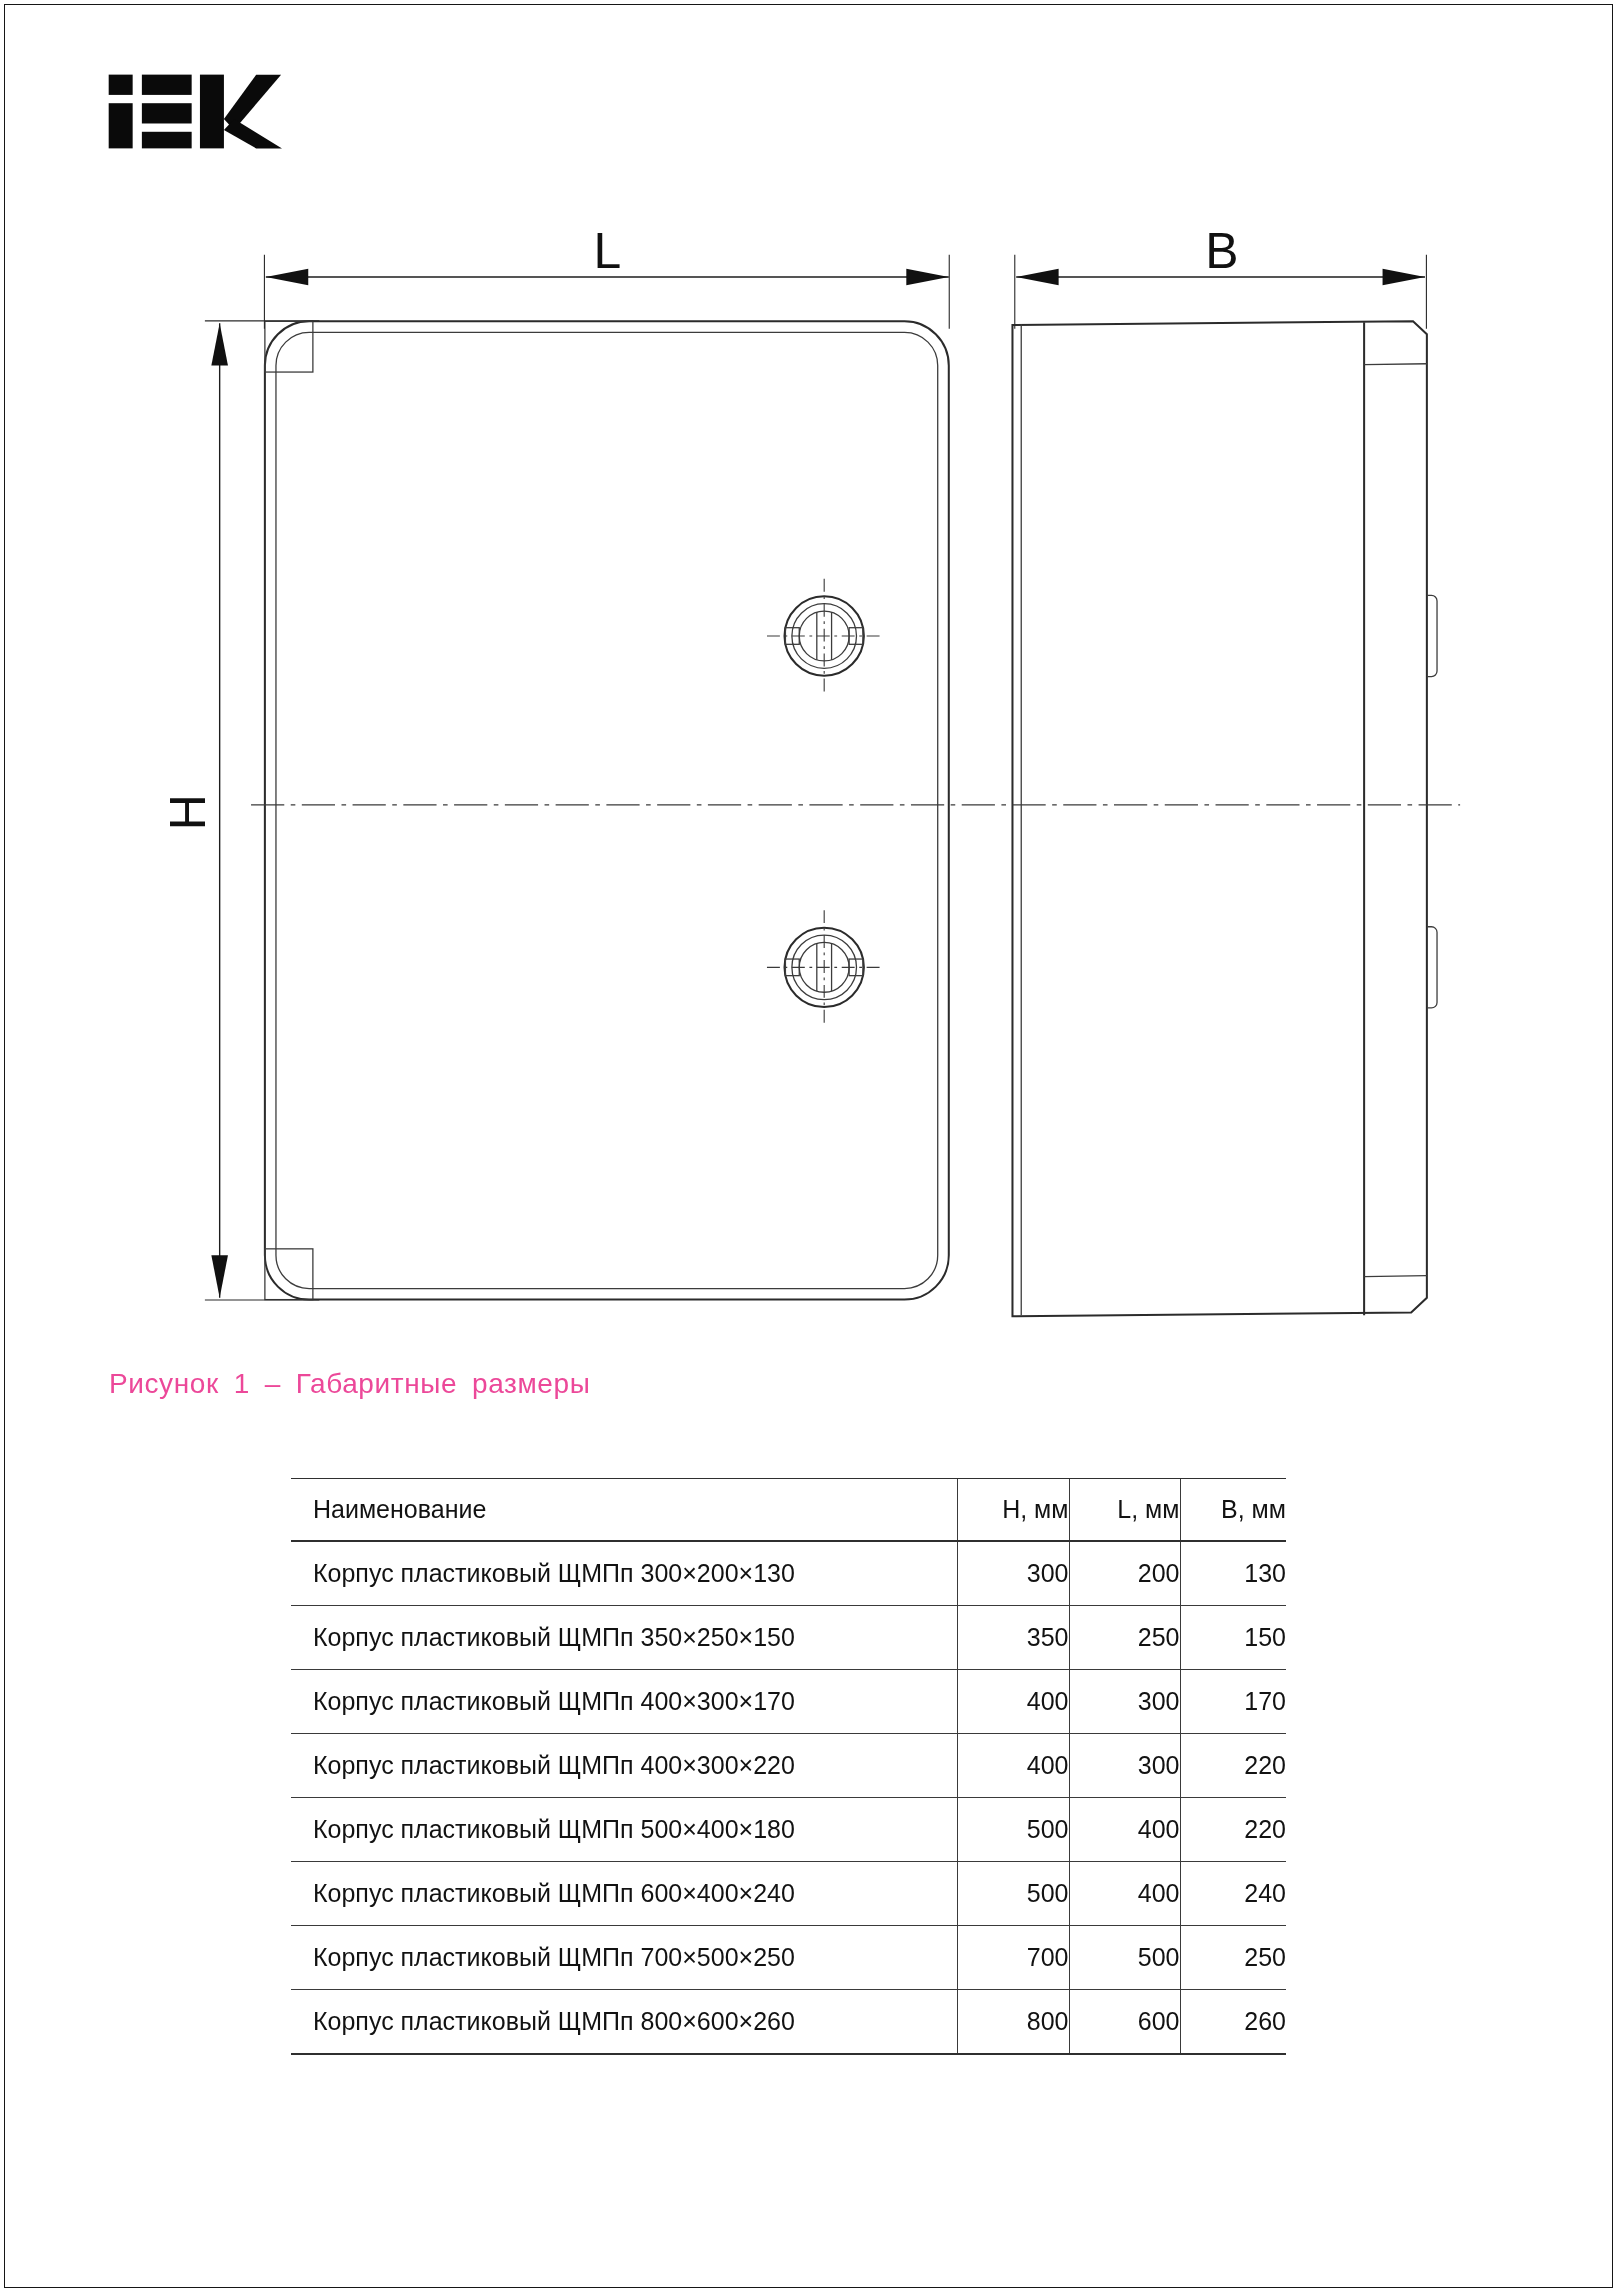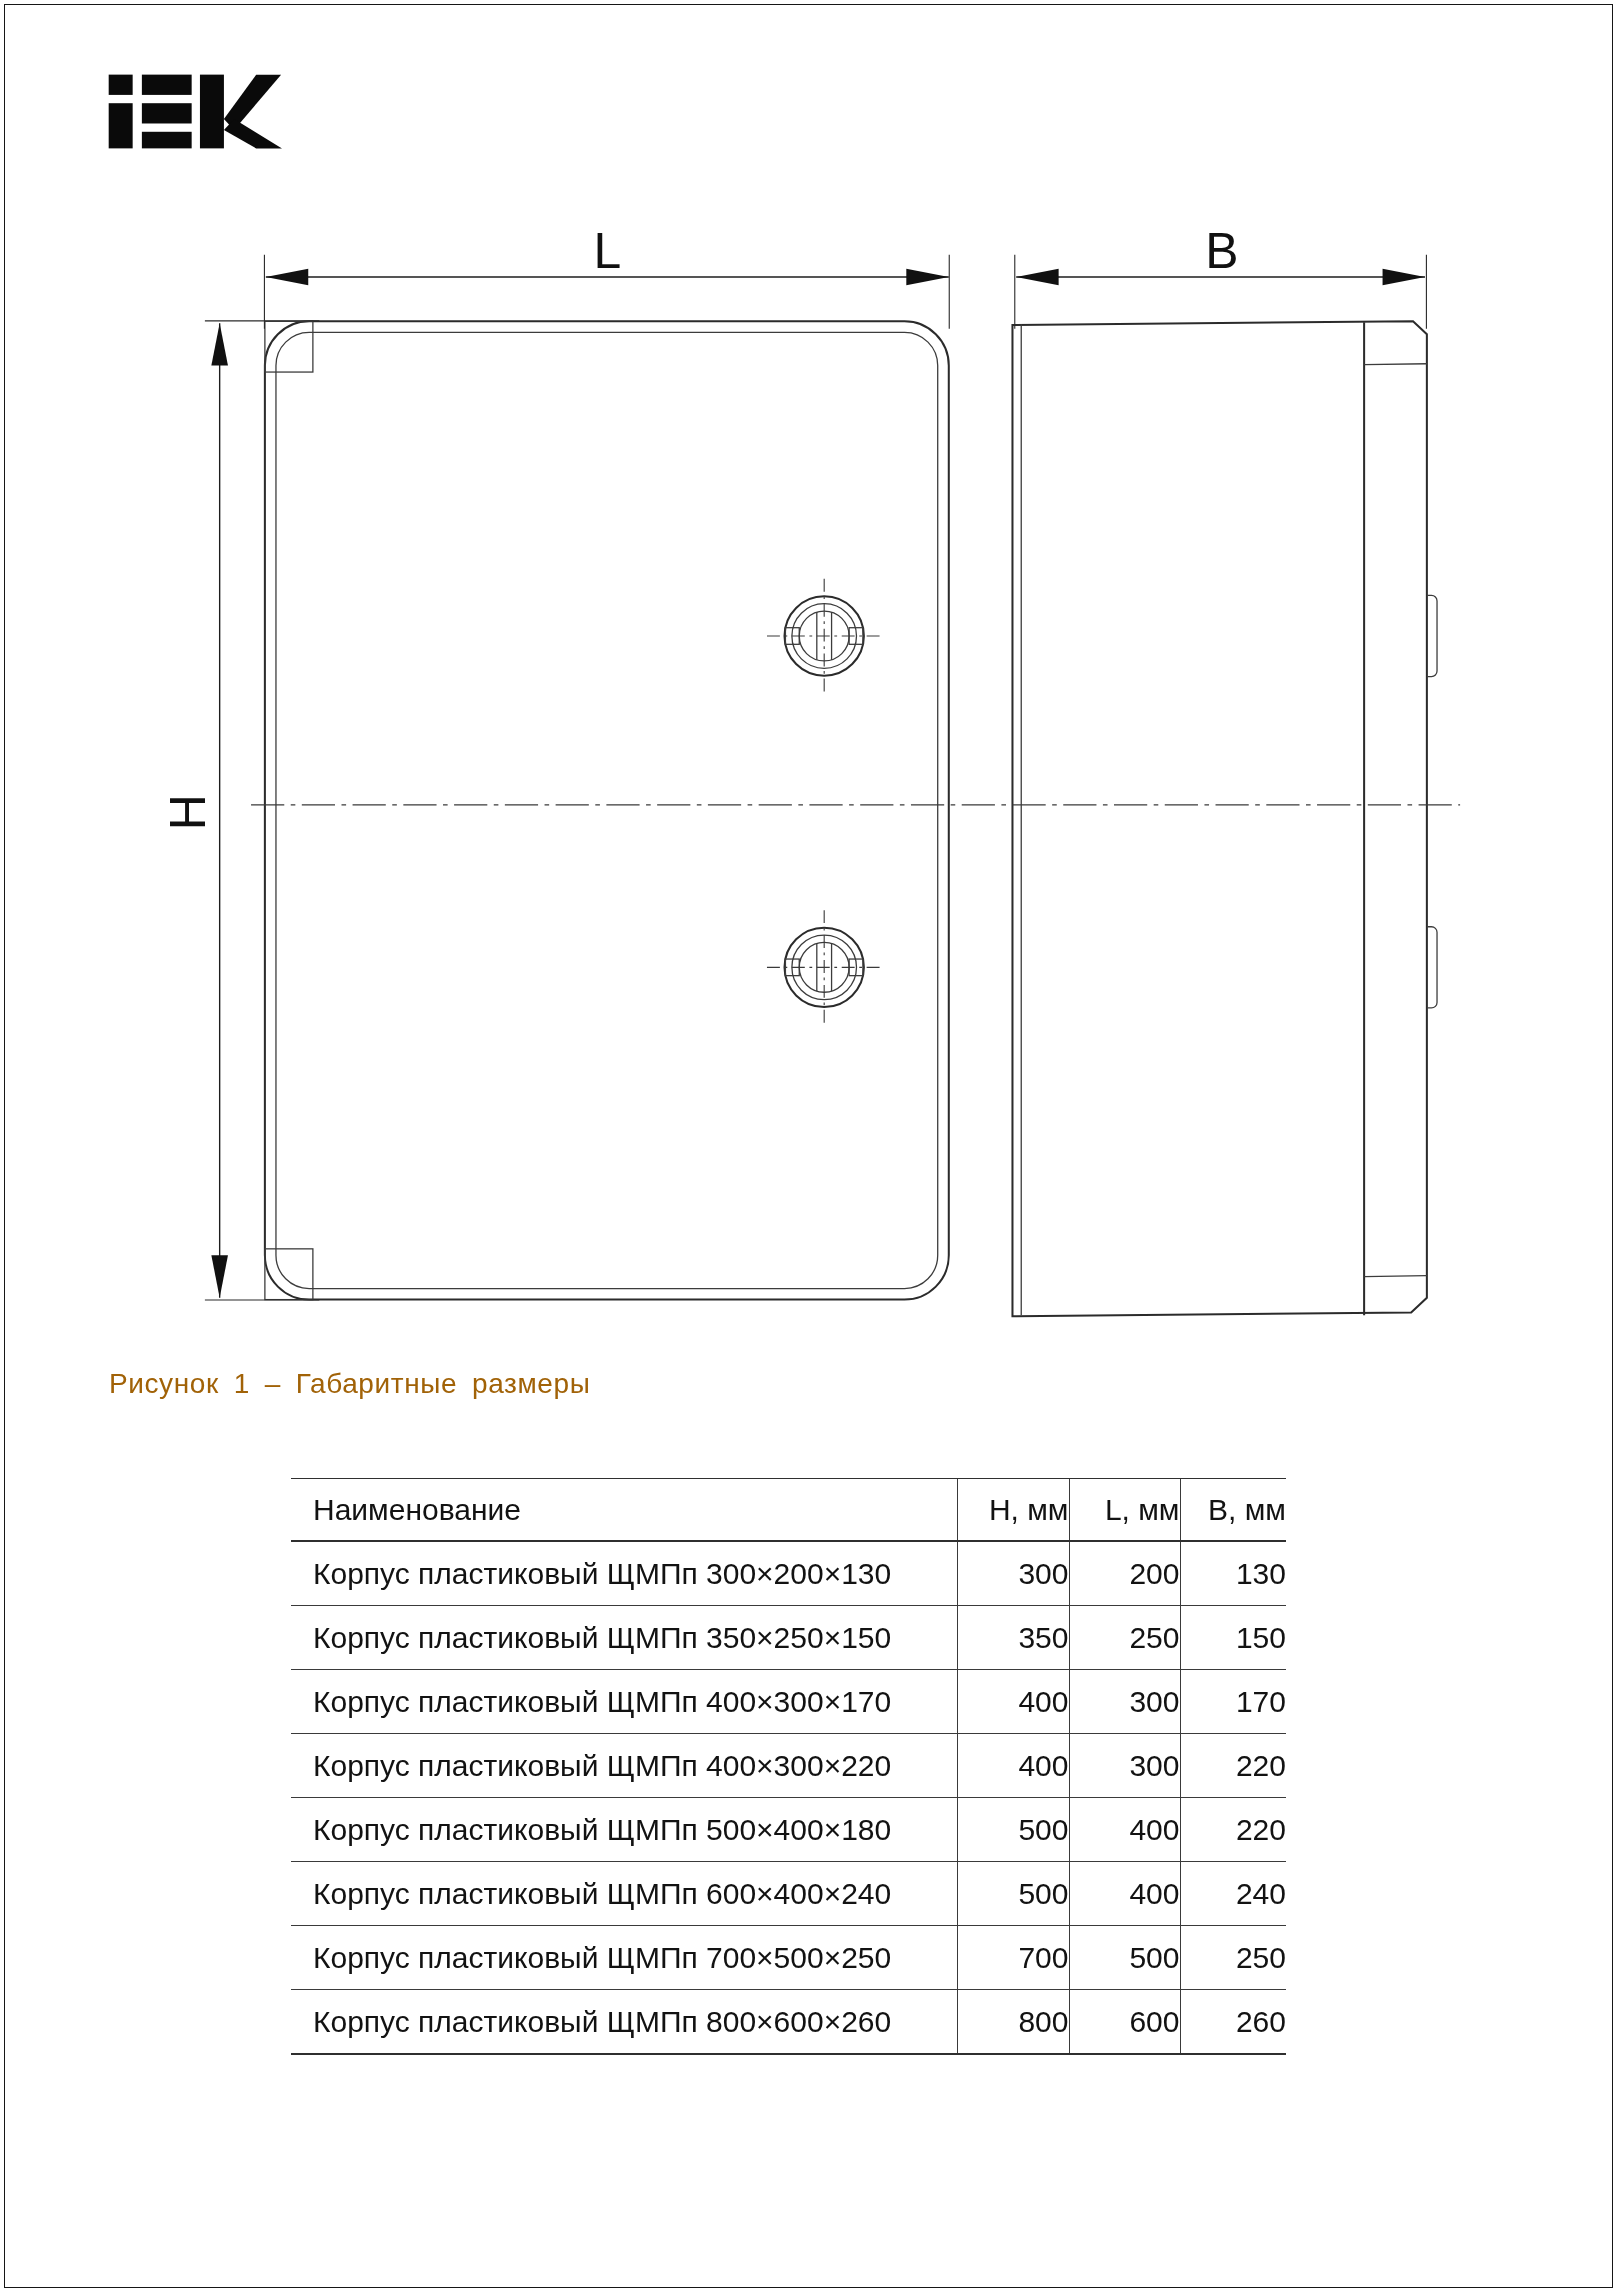--- a/index.html
+++ b/index.html
@@ -24,27 +24,27 @@
   .drawing .ext{stroke:#2a2a2a;stroke-width:1.2;fill:none;}
   .drawing .arrow{fill:#111;stroke:none;}
   .drawing .cl{stroke:#3a3a3a;stroke-width:1.3;fill:none;stroke-dasharray:36 7 5 7;}
   .drawing .cls{stroke:#3a3a3a;stroke-width:1.2;fill:none;stroke-dasharray:14 5 3 5;}
   .drawing text{
     font-family:"Liberation Sans","DejaVu Sans",sans-serif;
     font-size:54px;fill:#111;
   }
   .caption{
     position:absolute;left:109px;top:1368px;
-    font-size:28px;letter-spacing:0.6px;word-spacing:6.5px;color:#a16207;
+    font-size:28px;letter-spacing:0.6px;word-spacing:6.5px;color:#ec4899;
   }
   table.dims{
     position:absolute;left:291px;top:1478px;
     width:995px;
     border-collapse:collapse;table-layout:fixed;
-    font-size:30px;color:#121212;
+    font-size:25px;color:#121212;
   }
   table.dims col.c-name{width:666px;}
   table.dims col.c-h{width:112px;}
   table.dims col.c-l{width:111px;}
   table.dims col.c-b{width:106px;}
   table.dims thead th{
     height:61px;font-weight:400;text-align:left;vertical-align:middle;
     border-top:1.8px solid #2f2f2f;border-bottom:2.8px solid #2f2f2f;
     padding:0 0 0 22px;
   }

